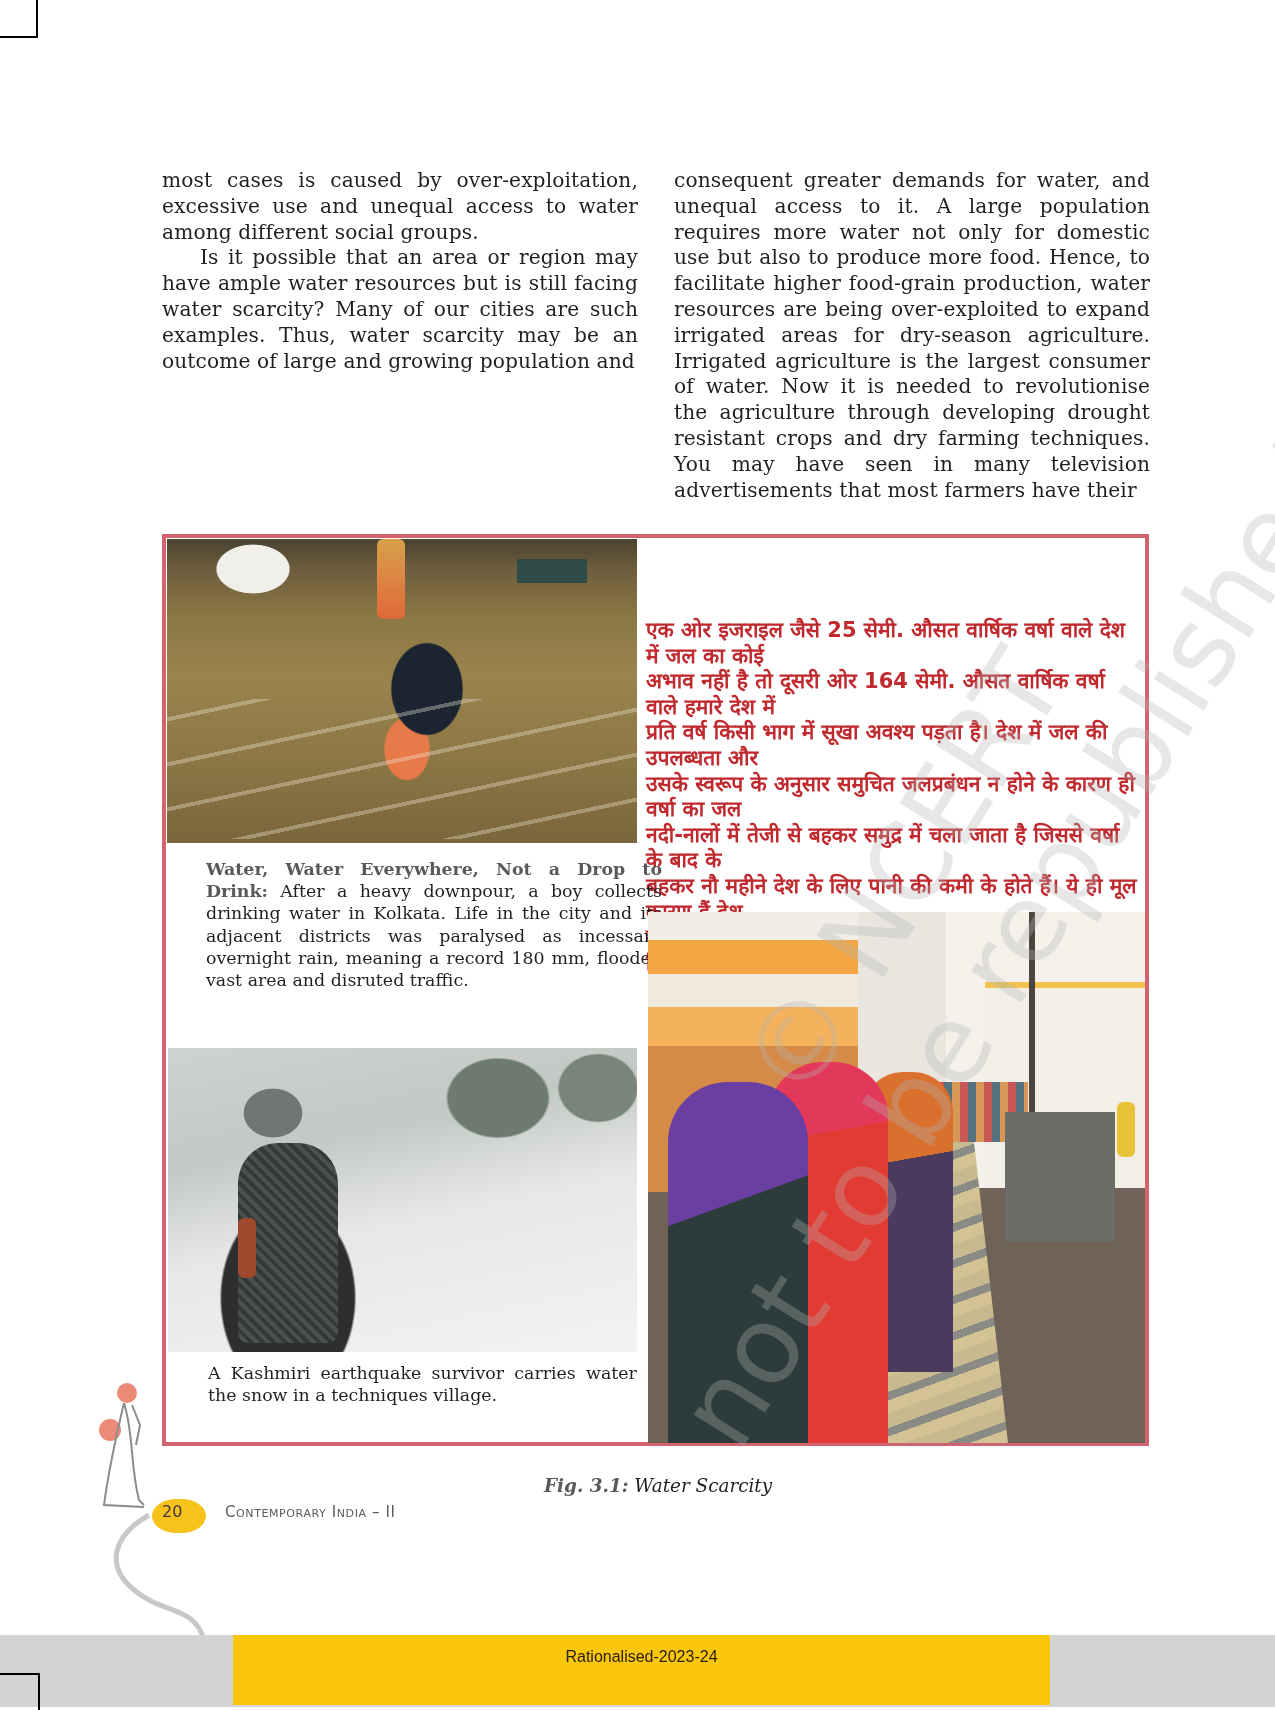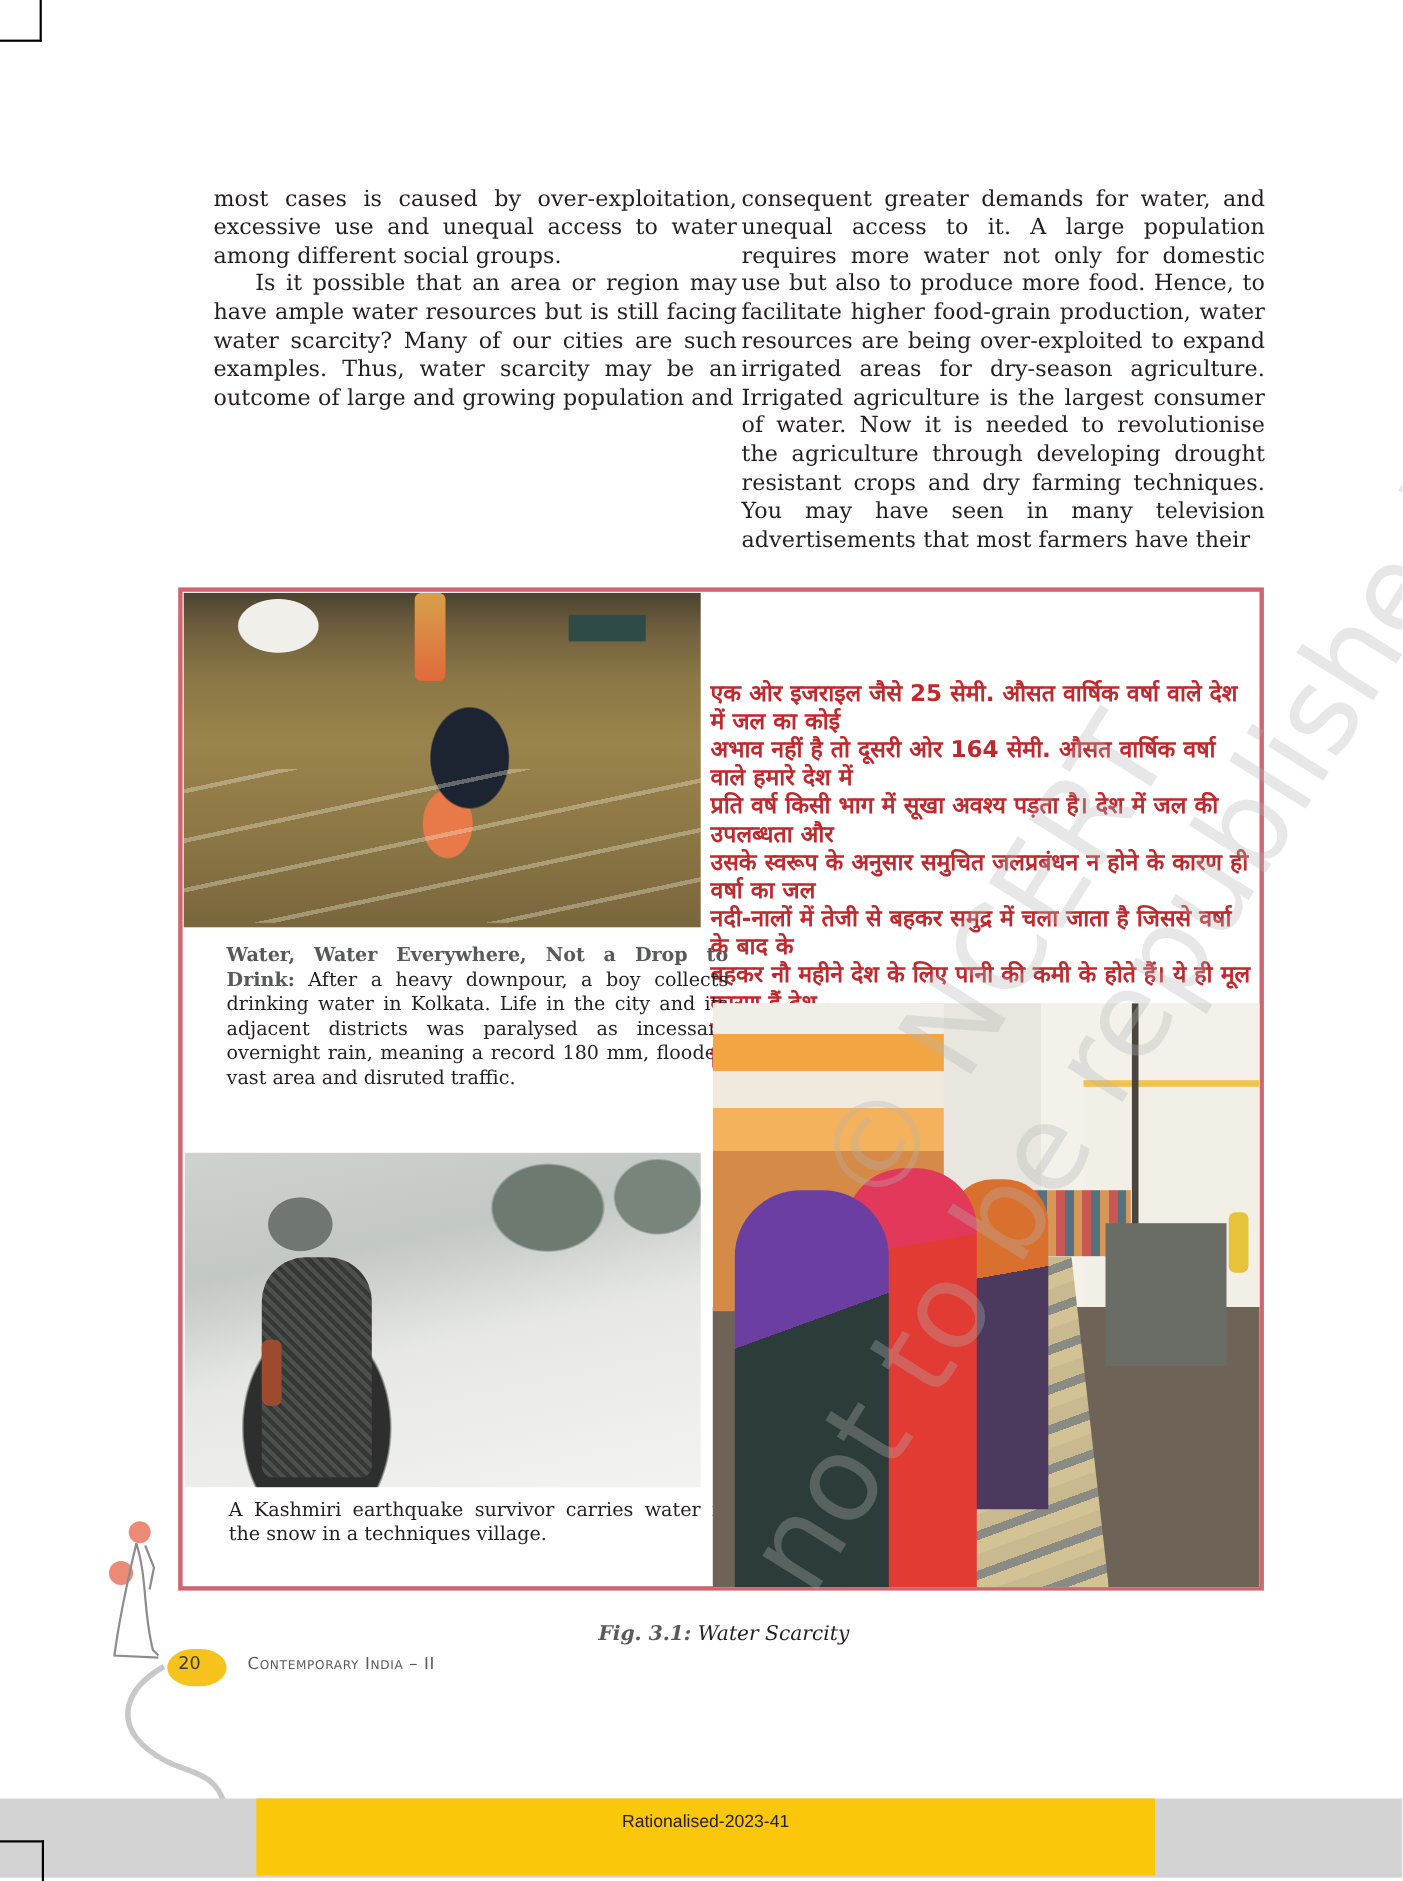--- a/index.html
+++ b/index.html
@@ -4,21 +4,21 @@
 <style>
   html, body { margin:0; padding:0; }
   body { width:1275px; height:1710px; position:relative; background:#ffffff; overflow:hidden;
          font-family:"DejaVu Serif", "Liberation Serif", serif; color:#231f20; }
   .corner-tl { position:absolute; left:0; top:0; width:38px; height:38px; border-right:2px solid #000; border-bottom:2px solid #000; box-sizing:border-box; }
   .corner-bl { position:absolute; left:0; top:1673px; width:40px; height:37px; border-right:2px solid #000; border-top:2px solid #000; box-sizing:border-box; }
 
   .col { position:absolute; top:168px; width:476px; font-size:20.2px; line-height:25.8px; text-align:justify; letter-spacing:0.1px; }
   .col p { margin:0; }
   .col p.indent { text-indent:38px; }
-  .col-left { left:162px;margin-left:32px; }
+  .col-left { left:162px; }
   .col-right { left:674px; }
 
   .figure-box { position:absolute; left:162px; top:534px; width:987px; height:912px; border:4px solid #d2646f; box-sizing:border-box; background:#fff; }
 
   .photo { position:absolute; overflow:hidden; }
   .photo-flood { left:167px; top:539px; width:470px; height:304px;
     background:
       radial-gradient(ellipse 60px 40px at 86px 30px, #f1efe9 0 60%, transparent 62%),
       radial-gradient(ellipse 70px 90px at 260px 150px, #1c2431 0 50%, transparent 52%),
       radial-gradient(ellipse 40px 55px at 240px 210px, #e87a4a 0 55%, transparent 58%),
@@ -152,15 +152,15 @@
 </svg>
 
 <div class="page-pill"></div>
 <div class="page-num">20</div>
 <div class="book-title">Contemporary India – II</div>
 
 <div class="watermark">© NCERT<br>not to be republished</div>
 
 <div class="footer-band"></div>
 <div class="footer-yellow"></div>
-<div class="footer-text">Rationalised-2023-41</div>
+<div class="footer-text">Rationalised-2023-24</div>
 
 <div class="corner-bl"></div>
 
 </body></html>

